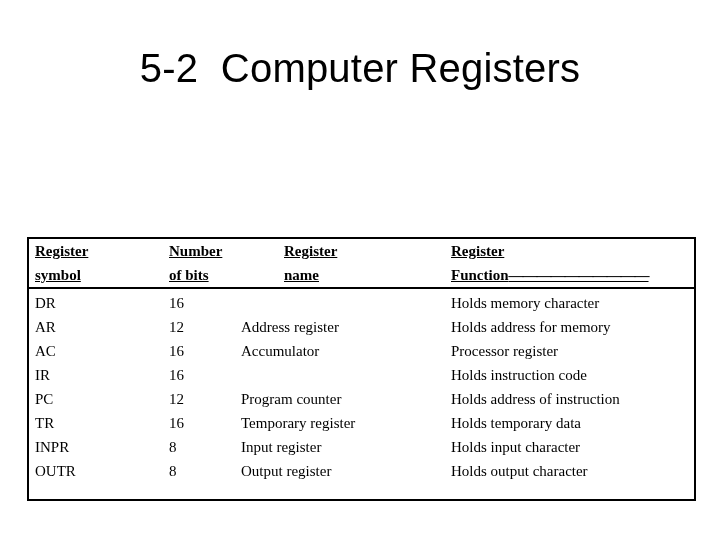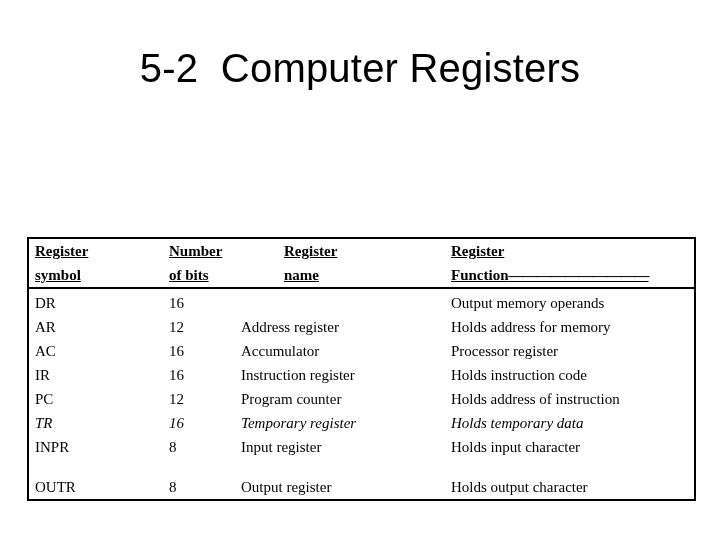--- a/index.html
+++ b/index.html
@@ -129,66 +129,65 @@
         <span class="cell c-bits u">of bits</span>
         <span class="cell h-name u">name</span>
         <span class="cell c-function u"><span>Function</span><span class="dashes">——————————</span></span>
       </div>
 
       <div class="header-rule"></div>
 
       <div class="row" style="top:52px;">
         <span class="cell c-symbol">DR</span>
         <span class="cell c-bits">16</span>
-        <span class="cell c-function">Output memory operands</span>
+        <span class="cell c-function">Holds memory character</span>
       </div>
 
       <div class="row" style="top:76px;padding-left:28px;">
         <span class="cell c-symbol">AR</span>
         <span class="cell c-bits">12</span>
         <span class="cell c-name">Address register</span>
         <span class="cell c-function">Holds address for memory</span>
       </div>
 
       <div class="row" style="top:100px;">
         <span class="cell c-symbol">AC</span>
         <span class="cell c-bits">16</span>
         <span class="cell c-name">Accumulator</span>
         <span class="cell c-function">Processor register</span>
       </div>
 
       <div class="row" style="top:124px;">
         <span class="cell c-symbol">IR</span>
         <span class="cell c-bits">16</span>
-        <span class="cell c-name">Instruction register</span>
         <span class="cell c-function">Holds instruction code</span>
       </div>
 
       <div class="row" style="top:148px;">
         <span class="cell c-symbol">PC</span>
         <span class="cell c-bits">12</span>
         <span class="cell c-name">Program counter</span>
         <span class="cell c-function">Holds address of instruction</span>
       </div>
 
-      <div class="row" style="top:172px;font-style:italic;">
+      <div class="row" style="top:172px;">
         <span class="cell c-symbol">TR</span>
         <span class="cell c-bits">16</span>
         <span class="cell c-function">Holds temporary data</span>
         <span class="cell c-name">Temporary register</span>
       </div>
 
       <div class="row" style="top:196px;">
         <span class="cell c-symbol">INPR</span>
         <span class="cell c-bits">8</span>
         <span class="cell c-name">Input register</span>
         <span class="cell c-function">Holds input character</span>
       </div>
 
-      <div class="row" style="top:236px;padding-left:12px;">
+      <div class="row" style="top:220px;padding-left:12px;">
         <span class="cell c-symbol">OUTR</span>
         <span class="cell c-bits">8</span>
         <span class="cell c-name">Output register</span>
         <span class="cell c-function">Holds output character</span>
       </div>
 
     </div>
   </div>
 
 </div>

